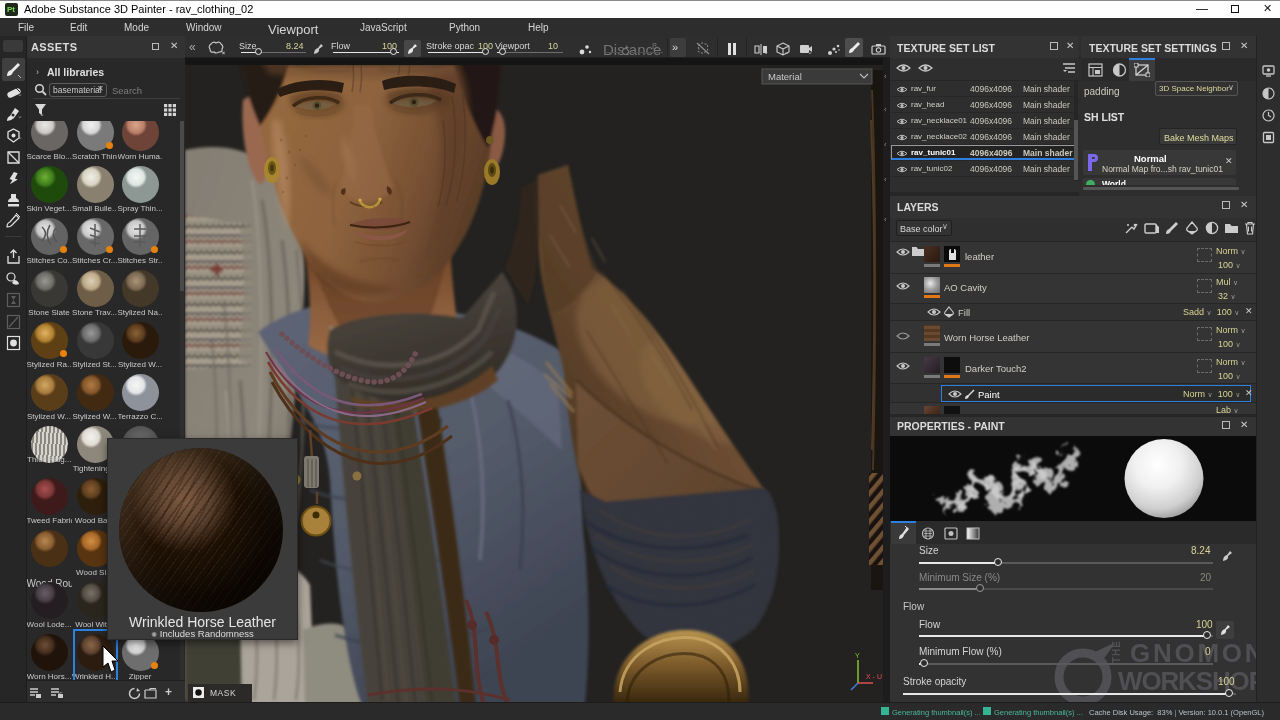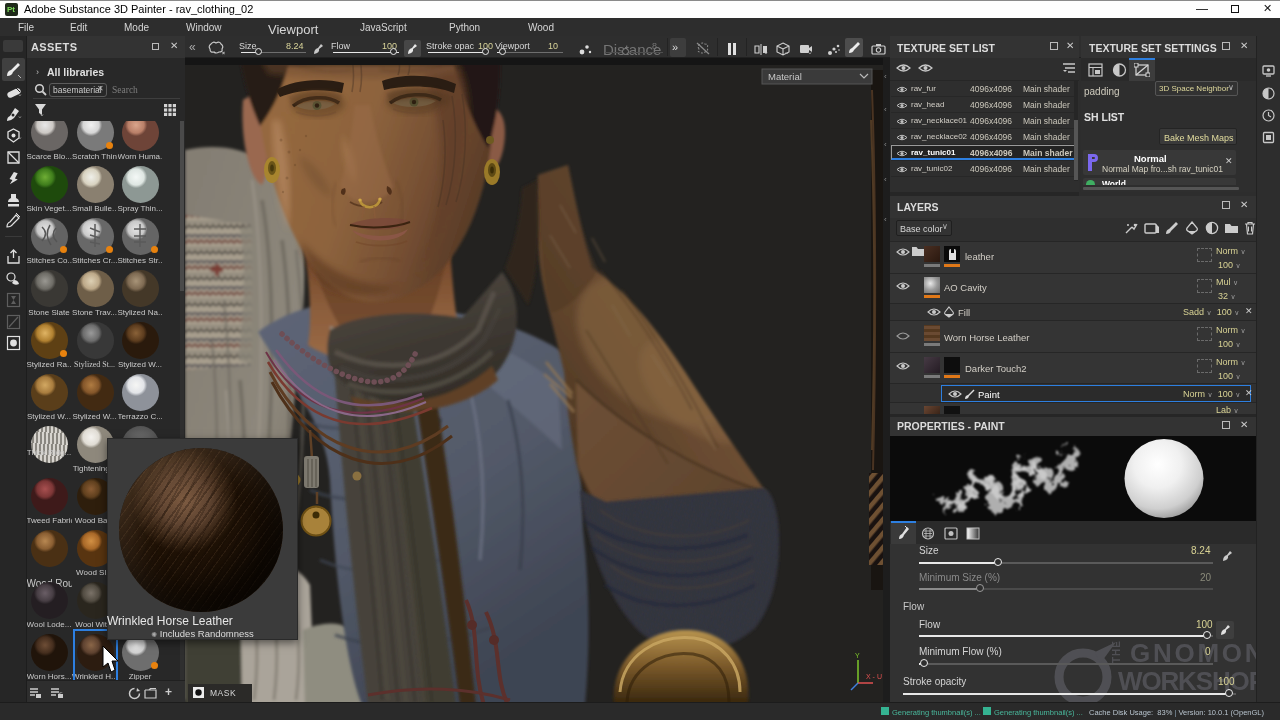--- a/index.html
+++ b/index.html
@@ -17,21 +17,21 @@
 <div class="tx" style="left:1263px;top:2px;font-size:11px;color:#111;">✕</div>
 
 <div class="abs" style="left:0;top:18px;width:1280px;height:18px;background:#2d2d2d;"></div>
 <div class="tx" style="left:18px;top:22px;font-size:10px;color:#d6d6d6;">File</div>
 <div class="tx" style="left:70px;top:22px;font-size:10px;color:#d6d6d6;">Edit</div>
 <div class="tx" style="left:124px;top:22px;font-size:10px;color:#d6d6d6;">Mode</div>
 <div class="tx" style="left:186px;top:22px;font-size:10px;color:#d6d6d6;">Window</div>
 <div class="tx" style="left:268px;top:22px;font-size:13px;color:#d6d6d6;">Viewport</div>
 <div class="tx" style="left:360px;top:22px;font-size:10px;color:#d6d6d6;">JavaScript</div>
 <div class="tx" style="left:449px;top:22px;font-size:10px;color:#d6d6d6;">Python</div>
-<div class="tx" style="left:528px;top:22px;font-size:10px;color:#d6d6d6;">Wood</div>
+<div class="tx" style="left:528px;top:22px;font-size:10px;color:#d6d6d6;">Help</div>
 
 <div class="abs" style="left:0;top:36px;width:1280px;height:22px;background:#2e2e2e;border-bottom:1px solid #202020;"></div>
 <div id="toolbar">
 
 <div class="tx" style="left:189px;top:40px;font-size:12px;color:#aaa;">«</div>
 <svg class="abs" style="left:207px;top:40px;" width="20" height="16" viewBox="0 0 20 16">
         <path d="M3 9 Q1 6 4 4 Q6 1 9 3 Q13 1 14 4 Q17 6 15 9 Q16 12 12 12 Q9 14 7 12 Q3 13 3 9 Z" fill="none" stroke="#c8c8c8" stroke-width="1.2"></path>
         <path d="M15 13 l3 0 M16.5 11.5 l0 3" stroke="#aaa" stroke-width="1" transform="rotate(45 16.5 13)"></path>
       </svg>
 
@@ -188,21 +188,21 @@
       <div class="abs" style="left:27px;top:58px;width:158px;height:622px;background:#282828;"></div>
       <div class="tx" style="left:36px;top:67px;font-size:9px;color:#bbb;">›</div>
       <div class="tx" style="left:47px;top:66px;font-size:10.5px;font-weight:bold;color:#e0e0e0;">All libraries</div>
       <svg class="abs" style="left:34px;top:83px;" width="13" height="13" viewBox="0 0 13 13">
         <circle cx="5.5" cy="5.5" r="3.8" fill="none" stroke="#cfcfcf" stroke-width="1.6"></circle>
         <path d="M8.5 8.5 L12 12" stroke="#cfcfcf" stroke-width="1.8"></path>
       </svg>
       <div class="abs" style="left:49px;top:82.5px;width:58px;height:14px;border:1px solid #5c5c5c;border-radius:3px;"></div>
       <div class="tx" style="left:53px;top:85px;font-size:8.5px;color:#ccc;">basematerial</div>
       <div class="tx" style="left:97px;top:84px;font-size:8px;color:#bbb;">✕</div>
-      <div class="tx" style="left:112px;top:85px;font-size:9.5px;color:#7e7e7e;font-family:Liberation Serif, serif;">Search</div>
+      <div class="tx" style="left:112px;top:85px;font-size:9.5px;color:#7e7e7e;">Search</div>
       <div class="abs" style="left:33px;top:98px;width:147px;height:1px;background:#3e3e3e;"></div>
       <svg class="abs" style="left:34px;top:103px;" width="13" height="13" viewBox="0 0 13 13">
         <path d="M1 1 H12 L8 6.5 V12 L5 10 V6.5 Z" fill="#d8d8d8"></path>
       </svg>
       <div class="tx" style="left:39px;top:110px;font-size:7px;color:#bbb;">⌄</div>
       <svg class="abs" style="left:163px;top:103px;" width="14" height="14" viewBox="0 0 14 14">
         <rect x="1.0" y="1.0" width="3.2" height="3.2" fill="#d4d4d4"></rect>
         <rect x="5.4" y="1.0" width="3.2" height="3.2" fill="#d4d4d4"></rect>
         <rect x="9.8" y="1.0" width="3.2" height="3.2" fill="#d4d4d4"></rect>
         <rect x="1.0" y="5.4" width="3.2" height="3.2" fill="#d4d4d4"></rect>
@@ -247,31 +247,31 @@
         <div class="abs" style="left:4px;top:148.7px;width:37px;height:37px;border-radius:50%;background:radial-gradient(circle closest-side at 38% 30%,#9a9892,#6e6c66 72%,#3a3834 100%);"></div>
         <div class="abs" style="left:-0.5px;top:186.7px;width:45px;text-align:center;font-size:8px;color:#c9c9c9;overflow:hidden;white-space:nowrap;">Stone Slate</div>
         <div class="abs" style="left:49.5px;top:148.7px;width:37px;height:37px;border-radius:50%;background:radial-gradient(circle closest-side at 38% 30%,#ddd0b4,#bCA888 72%,#6e5e48 100%);"></div>
         <div class="abs" style="left:45px;top:186.7px;width:45px;text-align:center;font-size:8px;color:#c9c9c9;overflow:hidden;white-space:nowrap;">Stone Trav...</div>
         <div class="abs" style="left:95px;top:148.7px;width:37px;height:37px;border-radius:50%;background:radial-gradient(circle closest-side at 38% 30%,#a89478,#7e6a52 72%,#443828 100%);"></div>
         <div class="abs" style="left:90.5px;top:186.7px;width:45px;text-align:center;font-size:8px;color:#c9c9c9;overflow:hidden;white-space:nowrap;">Stylized Na...</div>
         <div class="abs" style="left:4px;top:200.7px;width:37px;height:37px;border-radius:50%;background:radial-gradient(circle closest-side at 38% 30%,#e0b464,#b08030 72%,#5e4014 100%);"></div>
         <div class="abs" style="left:33px;top:228.7px;width:7px;height:7px;border-radius:50%;background:#e8820e;"></div>
         <div class="abs" style="left:-0.5px;top:238.7px;width:45px;text-align:center;font-size:8px;color:#c9c9c9;overflow:hidden;white-space:nowrap;">Stylized Ra...</div>
         <div class="abs" style="left:49.5px;top:200.7px;width:37px;height:37px;border-radius:50%;background:radial-gradient(circle closest-side at 38% 30%,#9a9a9a,#6c6c6c 72%,#383838 100%);"></div>
-        <div class="abs" style="left:45px;top:238.7px;width:45px;text-align:center;font-size:8px;color:#c9c9c9;overflow:hidden;white-space:nowrap;font-family:Liberation Serif, serif;">Stylized St...</div>
+        <div class="abs" style="left:45px;top:238.7px;width:45px;text-align:center;font-size:8px;color:#c9c9c9;overflow:hidden;white-space:nowrap;">Stylized St...</div>
         <div class="abs" style="left:95px;top:200.7px;width:37px;height:37px;border-radius:50%;background:radial-gradient(circle closest-side at 38% 30%,#8a6238,#5c3c1e 72%,#2a1a0c 100%);"></div>
         <div class="abs" style="left:90.5px;top:238.7px;width:45px;text-align:center;font-size:8px;color:#c9c9c9;overflow:hidden;white-space:nowrap;">Stylized W...</div>
         <div class="abs" style="left:4px;top:252.7px;width:37px;height:37px;border-radius:50%;background:radial-gradient(circle closest-side at 38% 30%,#d2a862,#a87c3e 72%,#5a3e1a 100%);"></div>
         <div class="abs" style="left:-0.5px;top:290.7px;width:45px;text-align:center;font-size:8px;color:#c9c9c9;overflow:hidden;white-space:nowrap;">Stylized W...</div>
         <div class="abs" style="left:49.5px;top:252.7px;width:37px;height:37px;border-radius:50%;background:radial-gradient(circle closest-side at 38% 30%,#b07c42,#84562a 72%,#422a12 100%);"></div>
         <div class="abs" style="left:45px;top:290.7px;width:45px;text-align:center;font-size:8px;color:#c9c9c9;overflow:hidden;white-space:nowrap;">Stylized W...</div>
         <div class="abs" style="left:95px;top:252.7px;width:37px;height:37px;border-radius:50%;background:radial-gradient(circle closest-side at 38% 30%,#f6f6f4,#e2e4e8 72%,#8e929a 100%);"></div>
         <div class="abs" style="left:90.5px;top:290.7px;width:45px;text-align:center;font-size:8px;color:#c9c9c9;overflow:hidden;white-space:nowrap;">Terrazzo C...</div>
         <div class="abs" style="left:4px;top:304.7px;width:37px;height:37px;border-radius:50%;background:repeating-linear-gradient(95deg,#d8d5cf 0 2px,#8a8780 2px 4px);"></div>
-        <div class="abs" style="left:-0.5px;top:327px;width:45px;text-align:center;font-size:8px;color:#c9c9c9;overflow:hidden;white-space:nowrap;">Thick Ridg...</div>
+        <div class="abs" style="left:-0.5px;top:334px;width:45px;text-align:right;font-size:8px;color:#c9c9c9;overflow:hidden;white-space:nowrap;">Thick Ridg...</div>
         <div class="abs" style="left:49.5px;top:304.7px;width:37px;height:37px;border-radius:50%;background:radial-gradient(circle closest-side at 38% 30%,#f4f2ee,#e0dcd4 72%,#8e887c 100%);"></div>
         <div class="abs" style="left:45px;top:342.7px;width:45px;text-align:center;font-size:8px;color:#c9c9c9;overflow:hidden;white-space:nowrap;">Tightening...</div>
         <div class="abs" style="left:95px;top:304.7px;width:37px;height:37px;border-radius:50%;background:radial-gradient(circle,#777,#444);"></div>
         <div class="abs" style="left:4px;top:356.7px;width:37px;height:37px;border-radius:50%;background:radial-gradient(circle closest-side at 38% 30%,#a85050,#7c3636 72%,#3e1a1a 100%);"></div>
         <div class="abs" style="left:-0.5px;top:394.7px;width:45px;text-align:center;font-size:8px;color:#c9c9c9;overflow:hidden;white-space:nowrap;">Tweed Fabric</div>
         <div class="abs" style="left:49.5px;top:356.7px;width:37px;height:37px;border-radius:50%;background:radial-gradient(circle closest-side at 38% 30%,#8a5c34,#60401e 72%,#2e1e0c 100%);"></div>
         <div class="abs" style="left:45px;top:394.7px;width:45px;text-align:center;font-size:8px;color:#c9c9c9;overflow:hidden;white-space:nowrap;">Wood Ba...</div>
         <div class="abs" style="left:95px;top:356.7px;width:37px;height:37px;border-radius:50%;background:radial-gradient(circle,#777,#444);"></div>
         <div class="abs" style="left:4px;top:408.7px;width:37px;height:37px;border-radius:50%;background:radial-gradient(circle closest-side at 38% 30%,#b88852,#8a5e32 72%,#4a3014 100%);"></div>
         <div class="abs" style="left:-0.5px;top:457px;width:45px;text-align:center;font-size:10px;color:#c9c9c9;overflow:hidden;white-space:nowrap;">Wood Rou...</div>
@@ -1015,19 +1015,19 @@
     </div>
 
 <div id="tooltip" style="position:absolute;z-index:50;">
       <div class="abs" style="left:107px;top:438px;width:191px;height:202px;background:#3b3b3b;border:1px solid #2a2a2a;box-shadow:0 3px 8px rgba(0,0,0,.5);"></div>
       <div class="abs" style="left:119px;top:448px;width:164px;height:164px;border-radius:50%;background:
 radial-gradient(circle closest-side at 40% 32%,#7e5c42,#5e4330 48%,#3a2717 78%,#1f1206 100%);overflow:hidden;">
 <div style="position:absolute;left:-20px;top:-20px;width:220px;height:220px;background:repeating-linear-gradient(126deg,rgba(0,0,0,0) 0 4px,rgba(25,12,4,.3) 4px 6px,rgba(130,95,65,.18) 6px 7px);border-radius:50%;"></div>
 <div style="position:absolute;left:-20px;top:-20px;width:220px;height:220px;background:repeating-linear-gradient(118deg,rgba(0,0,0,0) 0 9px,rgba(20,10,3,.25) 9px 11px);border-radius:50%;"></div>
 <div style="position:absolute;left:0;top:0;width:164px;height:164px;border-radius:50%;box-shadow:inset -18px -22px 38px rgba(0,0,0,.75), inset 10px 12px 30px rgba(190,150,115,.25);"></div>
 </div>
-      <div class="abs" style="left:107px;top:614px;width:191px;font-size:12px;color:#e6e6e6;">Wrinkled Horse Leather</div>
+      <div class="abs" style="left:107px;top:614px;width:191px;text-align:center;font-size:14px;color:#e6e6e6;">Wrinkled Horse Leather</div>
       <div class="abs" style="left:107px;top:628px;width:191px;text-align:center;font-size:9.5px;color:#dcdcdc;"><span style="font-size:7px;color:#aaa;">✺</span> Includes Randomness</div>
       <svg class="abs" style="left:100px;top:645px;" width="22" height="30" viewBox="0 0 22 30">
         <path d="M3 1 L3 22 L8 18 L11 27 L15 25 L12 16 L18 16 Z" fill="#fff" stroke="#000" stroke-width="1"></path>
       </svg>
     </div>
 
 </div>
 </body></html>

